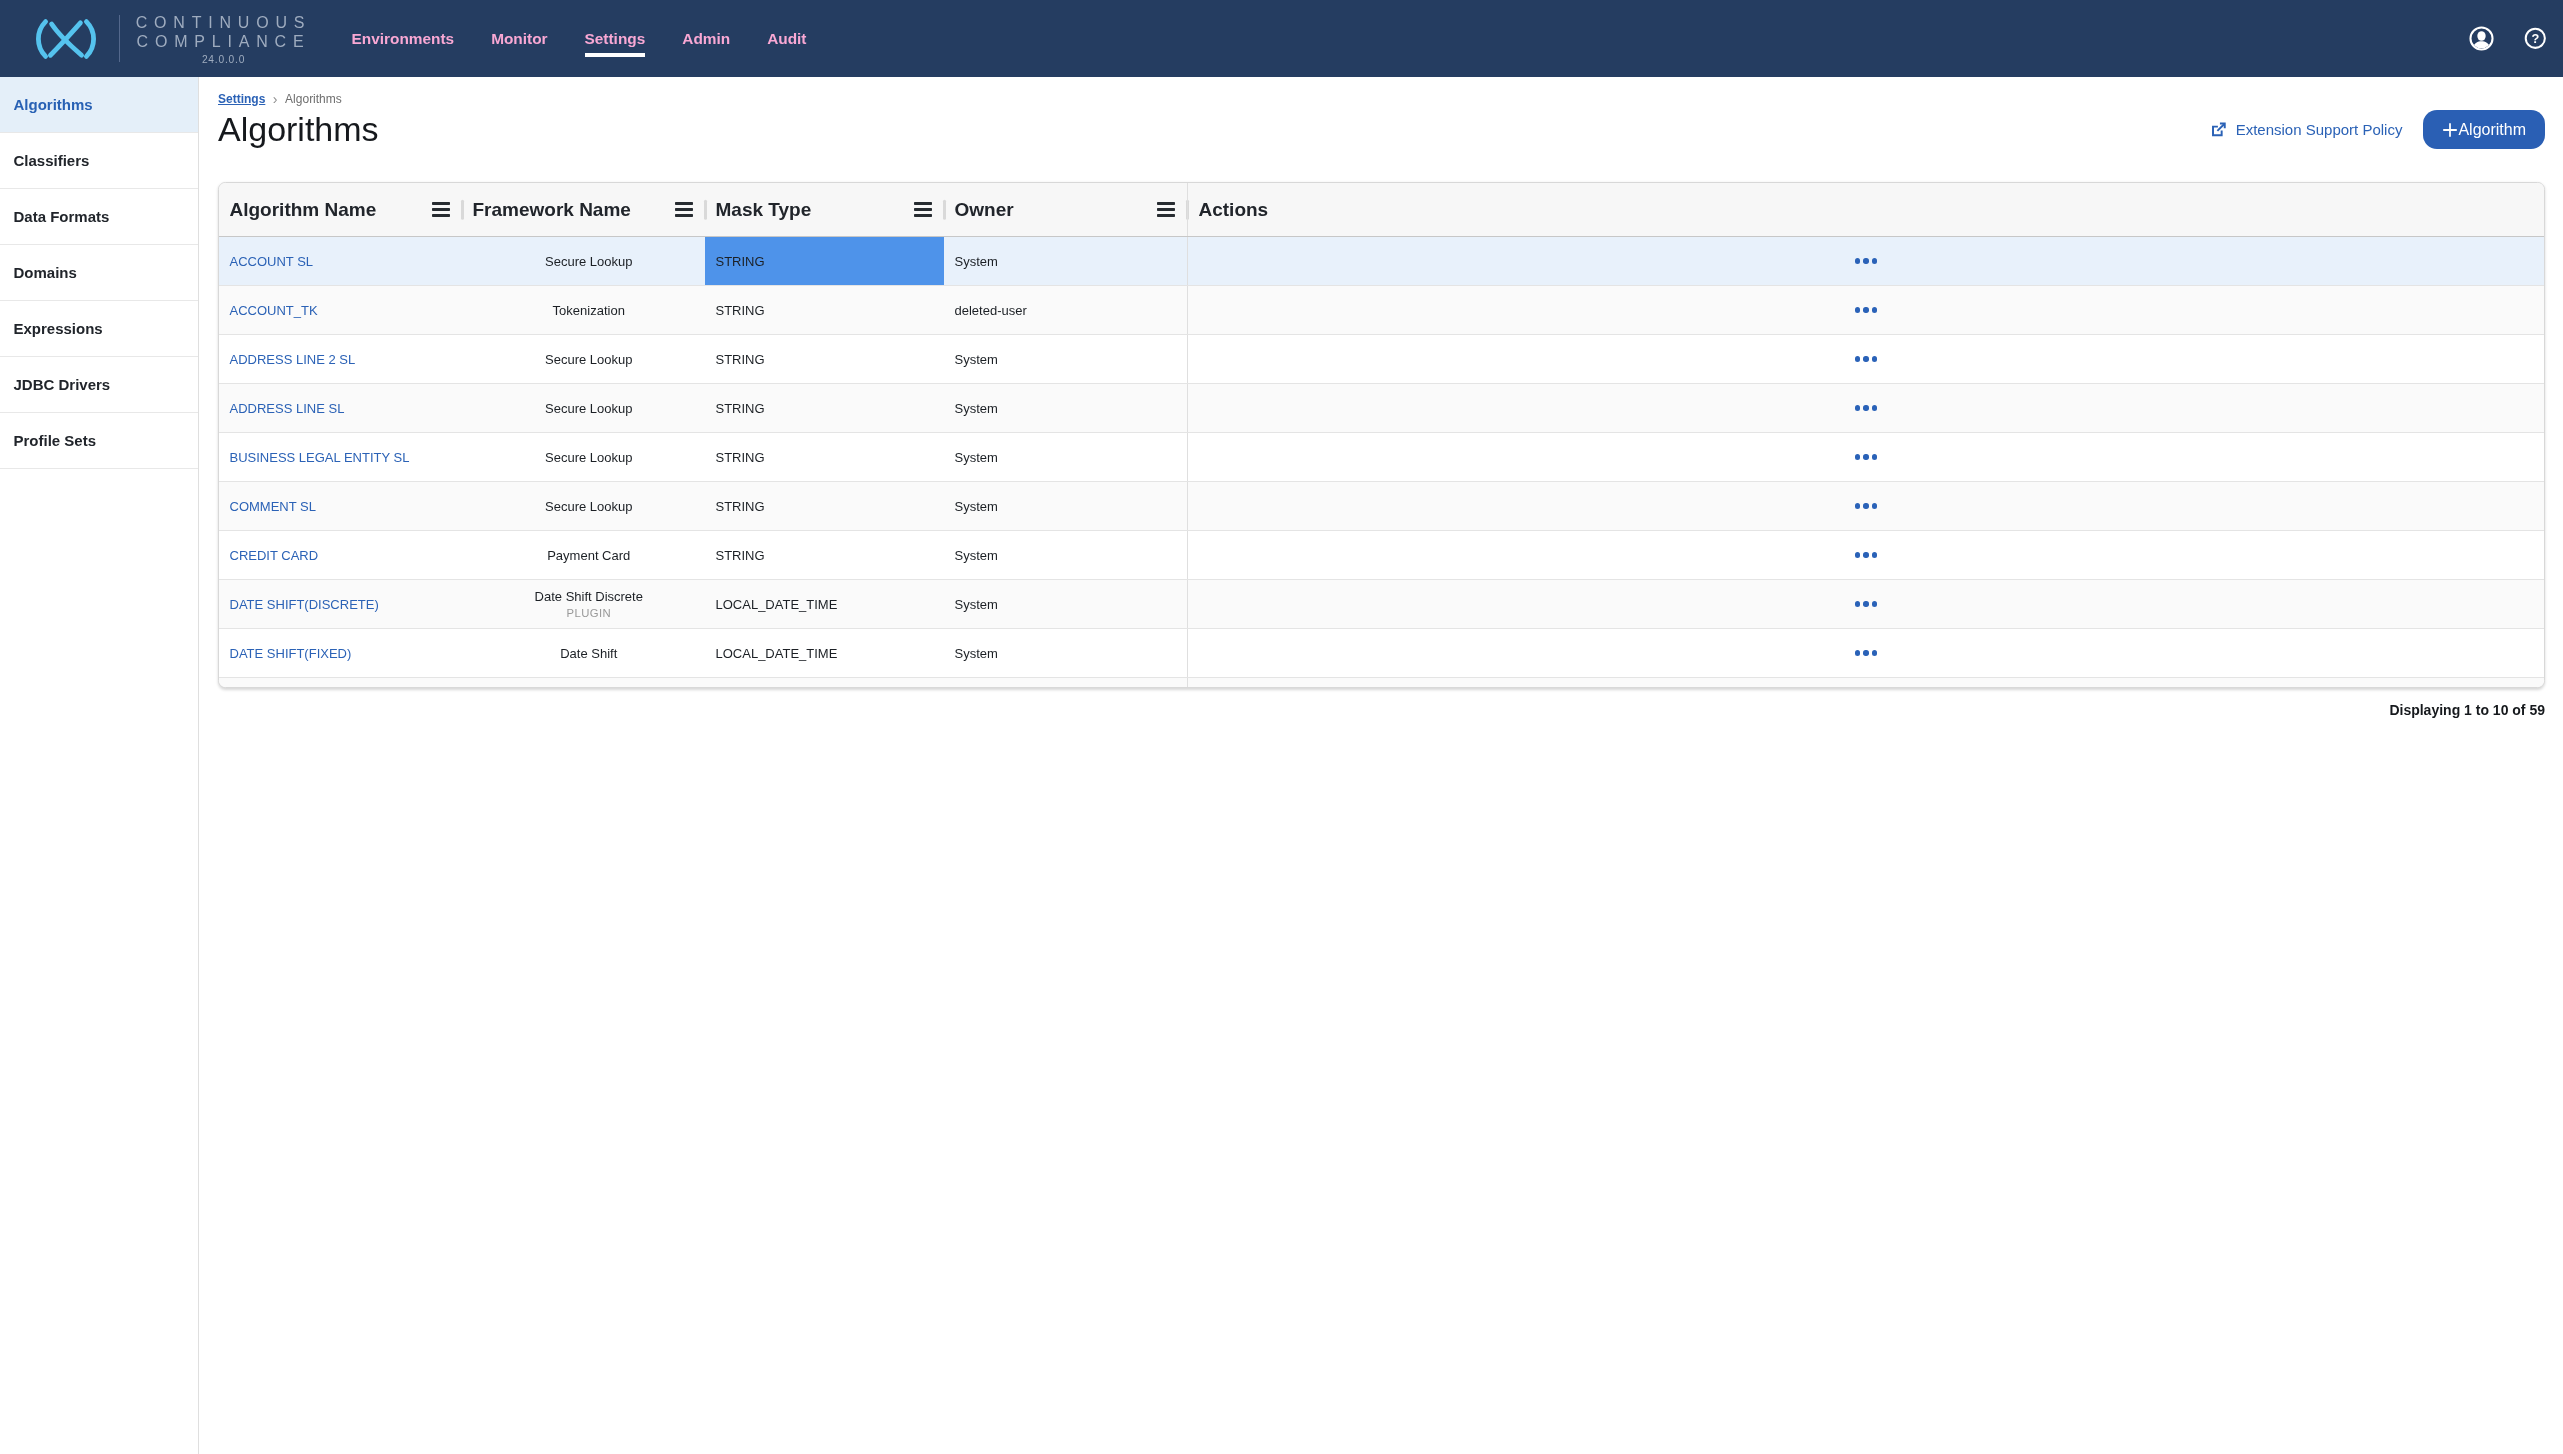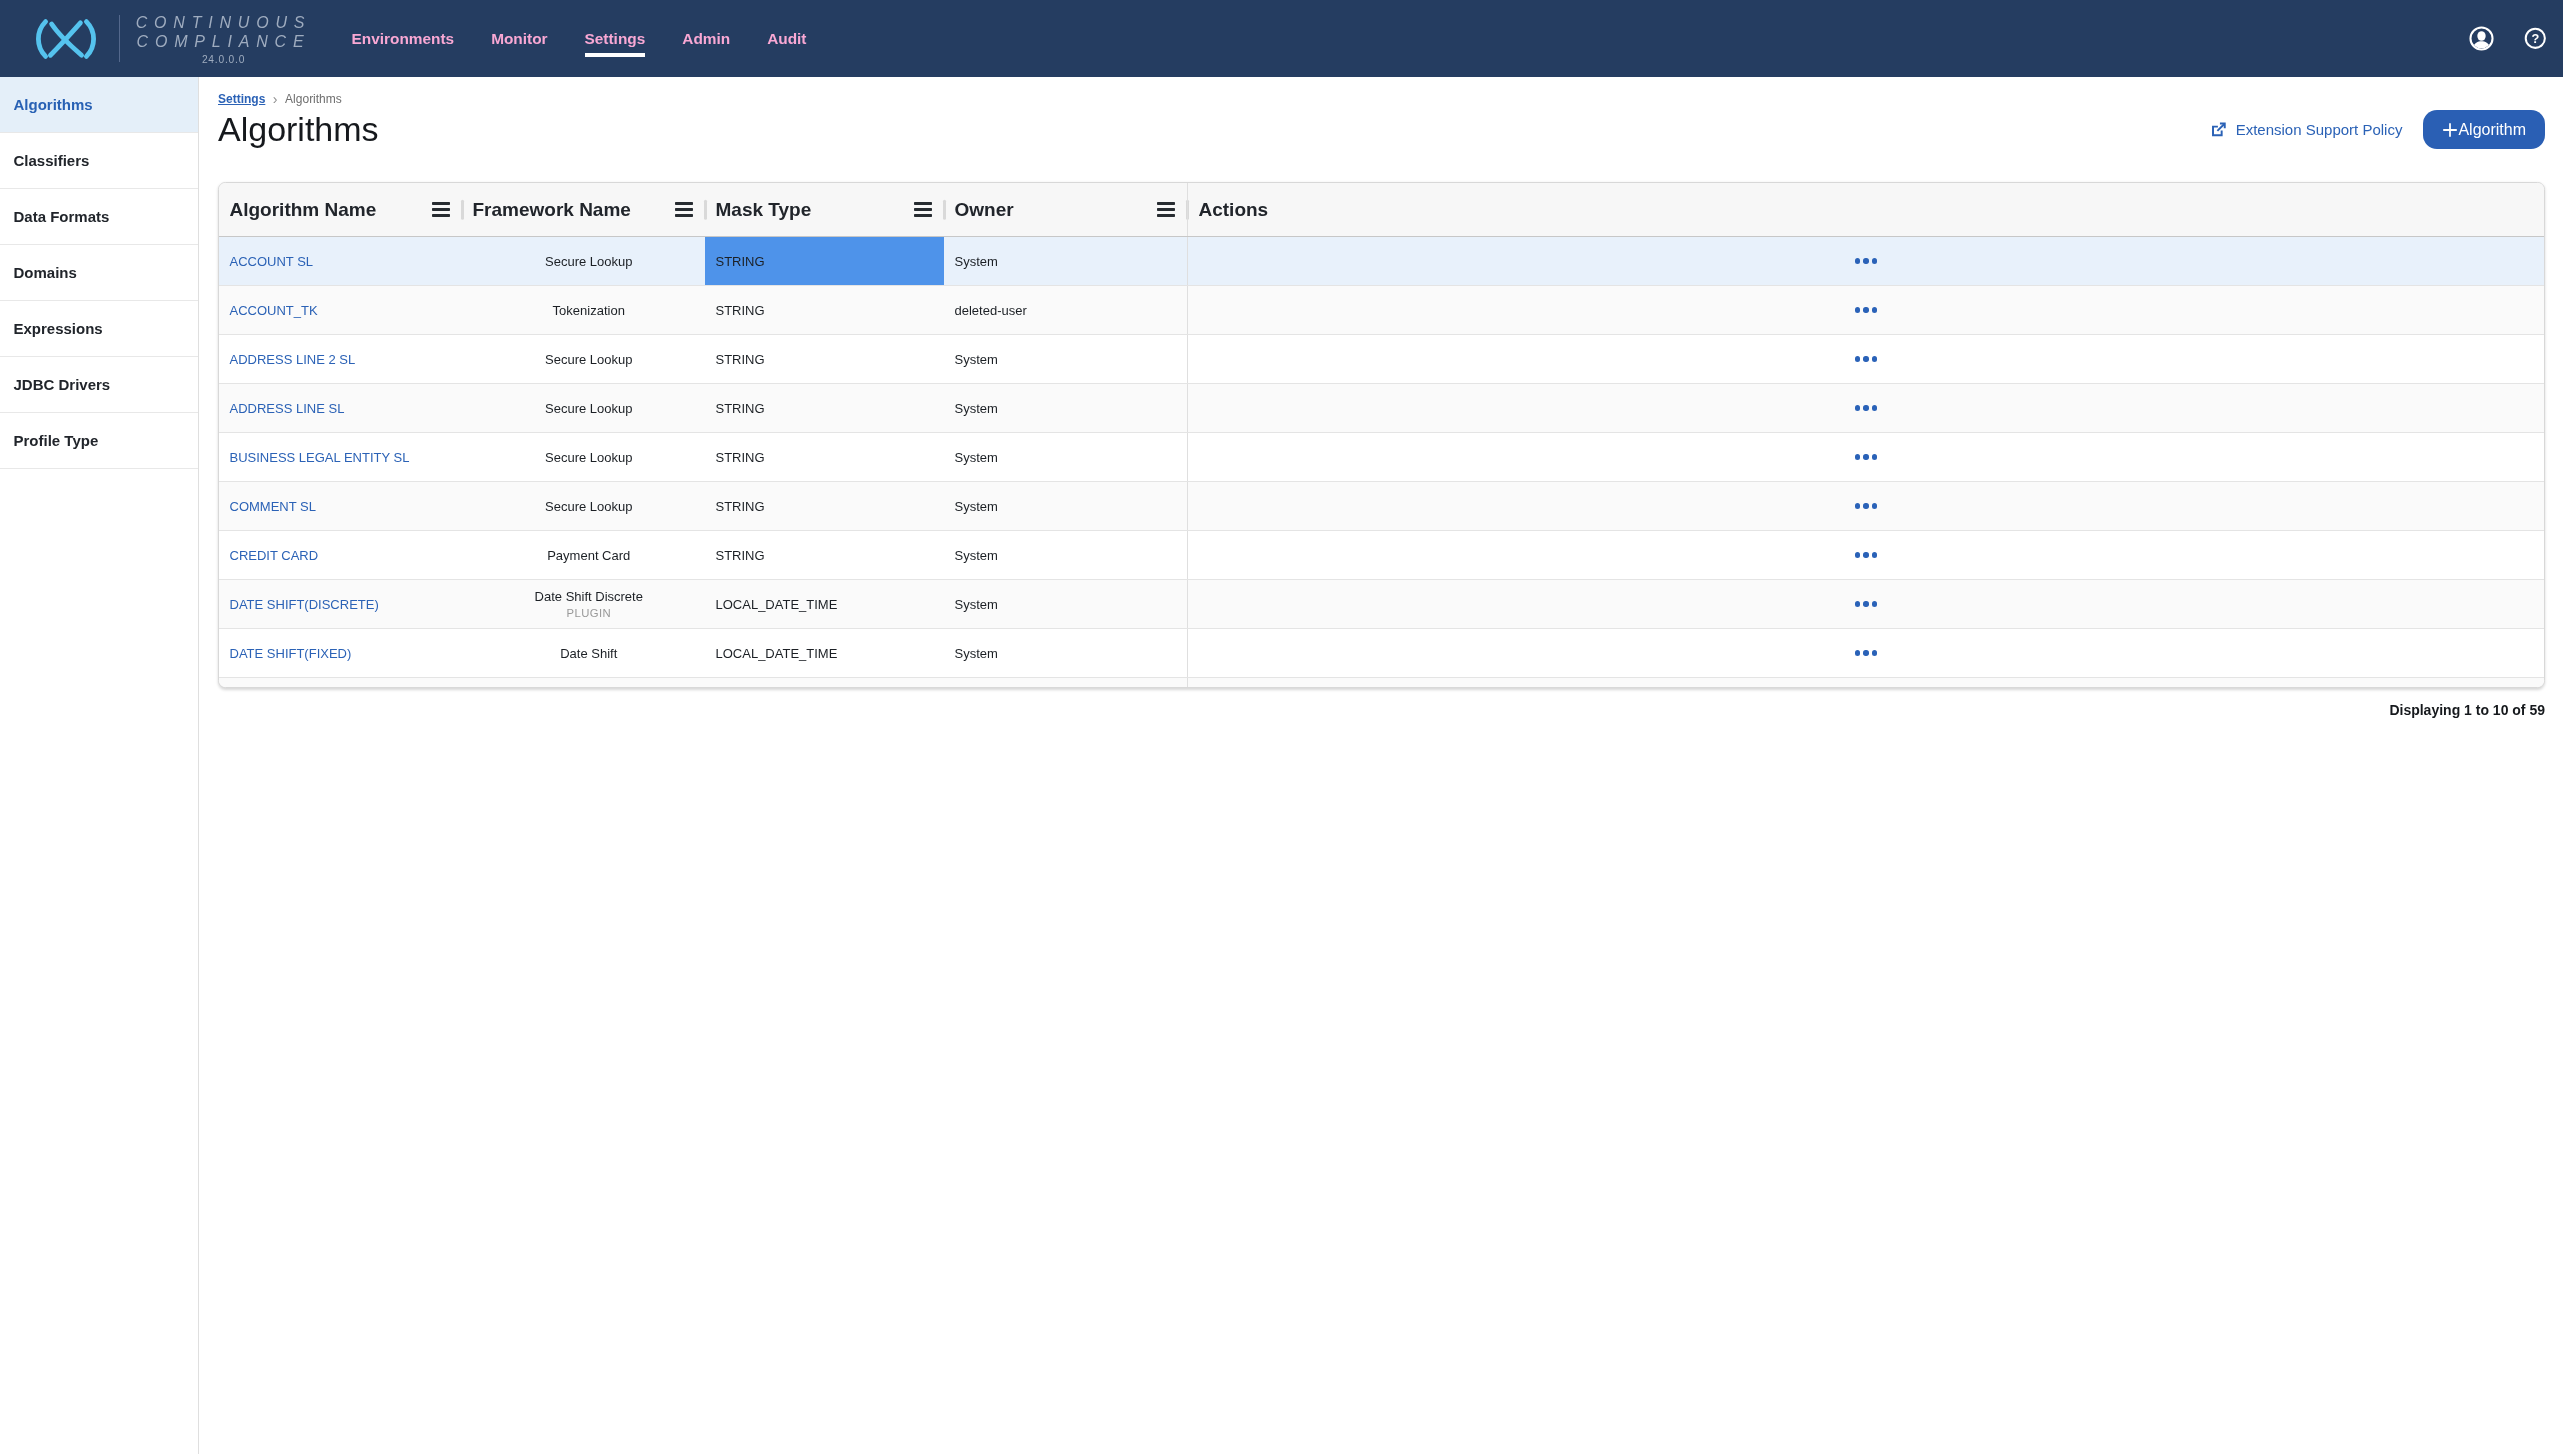--- a/index.html
+++ b/index.html
@@ -6,21 +6,21 @@
     --cols: 243px 243px 239px 243px 1fr;
   }
   *{margin:0;padding:0;box-sizing:border-box;font-family:"Liberation Sans",sans-serif;}
   html,body{width:1282px;height:727px;overflow:hidden;background:#fff;}
 
   
   .topbar{position:absolute;top:0;left:0;right:0;height:77px;background:var(--topbar_bg);display:flex;align-items:center;}
   .logo{width:72px;height:44px;margin-left:30px;flex:0 0 auto;}
   .logo-divider{width:1.5px;height:47px;background:#54688C;margin:0 16.5px;flex:0 0 auto;}
   .brand{width:174px;display:flex;flex-direction:column;align-items:center;flex:0 0 auto;}
-  .brand-line{font-size:16px;letter-spacing:6.8px;line-height:19px;color:var(--brand_text);white-space:nowrap;font-style:italic;}
+  .brand-line{font-size:16px;letter-spacing:6.8px;line-height:19px;color:var(--brand_text);white-space:nowrap;}
   .brand-version{font-size:10.2px;letter-spacing:0.8px;color:var(--brand_text);margin-top:3px;}
   .topnav{display:flex;gap:37px;margin-left:41px;align-items:center;}
   .nav-item{position:relative;color:#f9a8d4;font-size:15.4px;font-weight:700;cursor:pointer;white-space:nowrap;}
   .nav-underline{display:none;position:absolute;left:0;right:0;bottom:-9px;height:3.4px;background:#fff;}
   .nav-item.active .nav-underline{display:block;}
   .topbar-right{margin-left:auto;display:flex;align-items:center;gap:30px;padding-right:16.5px;}
   .tb-icon{cursor:pointer;display:block;}
 
   
   .sidebar{position:absolute;top:77px;left:0;bottom:0;width:199px;background:#fff;border-right:0.8px solid #DFDFDF;}
@@ -139,21 +139,21 @@
       <div class="side-item">
     <span class="side-label">Domains</span>
   </div>
       <div class="side-item">
     <span class="side-label">Expressions</span>
   </div>
       <div class="side-item">
     <span class="side-label">JDBC Drivers</span>
   </div>
       <div class="side-item">
-    <span class="side-label">Profile Type</span>
+    <span class="side-label">Profile Sets</span>
   </div>
     </aside>
 
   <main class="main">
     <div class="crumbs">
       <a class="crumb-link">Settings</a>
       <span class="crumb-sep">›</span>
       <span class="crumb-cur">Algorithms</span>
     </div>
 

